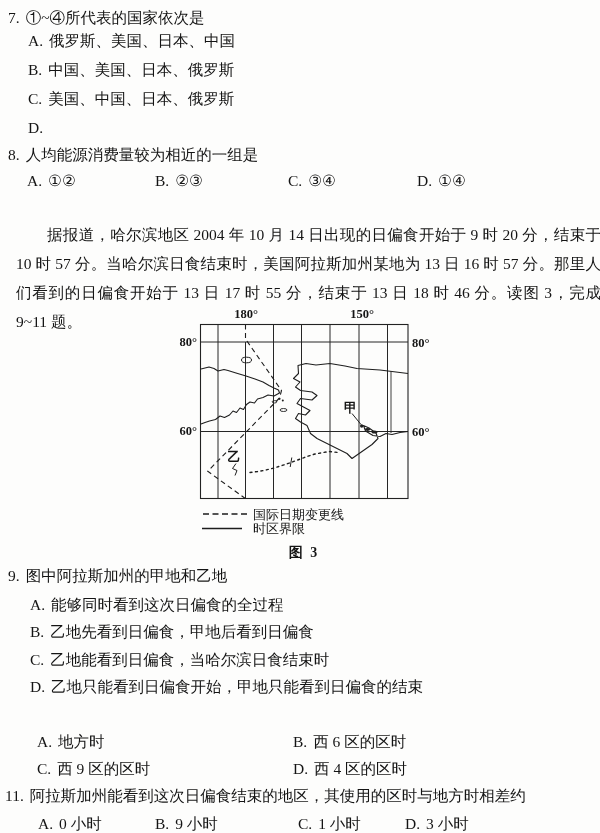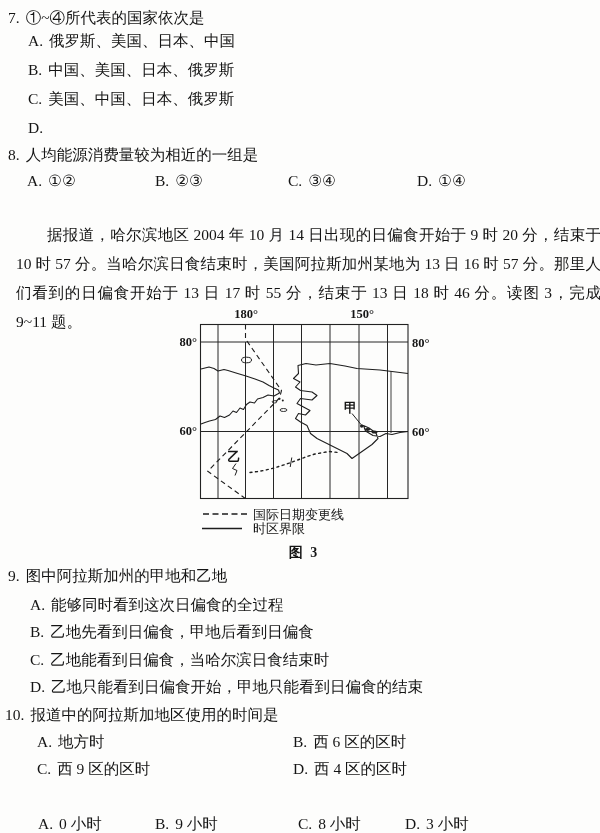--- a/index.html
+++ b/index.html
@@ -141,51 +141,51 @@
   </div>
   <div class="line" style="left:30px;top:651px;">
     <span class="opt-label">C.</span>
     <span>乙地能看到日偏食，当哈尔滨日食结束时</span>
   </div>
   <div class="line" style="left:30px;top:678px;">
     <span class="opt-label">D.</span>
     <span>乙地只能看到日偏食开始，甲地只能看到日偏食的结束</span>
   </div>
 
-  <div class="line" style="left:5px;top:706px;">
-    <span class="qnum">10.</span>
-    <span>报道中的阿拉斯加地区使用的时间是</span>
-  </div>
   <div class="line" style="left:37px;top:733px;">
     <span class="opt-label">A.</span>
     <span>地方时</span>
   </div>
   <div class="line" style="left:293px;top:733px;">
     <span class="opt-label">B.</span>
     <span>西 6 区的区时</span>
   </div>
   <div class="line" style="left:37px;top:760px;">
     <span class="opt-label">C.</span>
     <span>西 9 区的区时</span>
   </div>
   <div class="line" style="left:293px;top:760px;">
     <span class="opt-label">D.</span>
     <span>西 4 区的区时</span>
   </div>
 
+  <div class="line" style="left:5px;top:787px;">
+    <span class="qnum">11.</span>
+    <span>阿拉斯加州能看到这次日偏食结束的地区，其使用的区时与地方时相差约</span>
+  </div>
   <div class="line" style="left:38px;top:815px;">
     <span class="opt-label">A.</span>
     <span>0 小时</span>
   </div>
   <div class="line" style="left:155px;top:815px;">
     <span class="opt-label">B.</span>
     <span>9 小时</span>
   </div>
   <div class="line" style="left:298px;top:815px;">
     <span class="opt-label">C.</span>
-    <span>8 小时</span>
+    <span>1 小时</span>
   </div>
   <div class="line" style="left:405px;top:815px;">
     <span class="opt-label">D.</span>
     <span>3 小时</span>
   </div>
 
 </div>
 
 </body></html>

